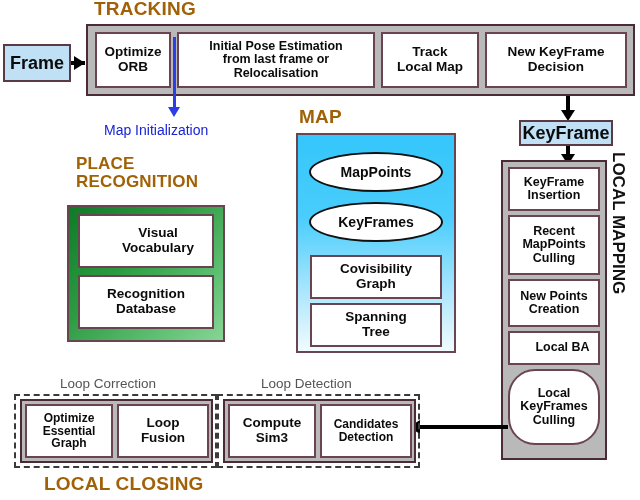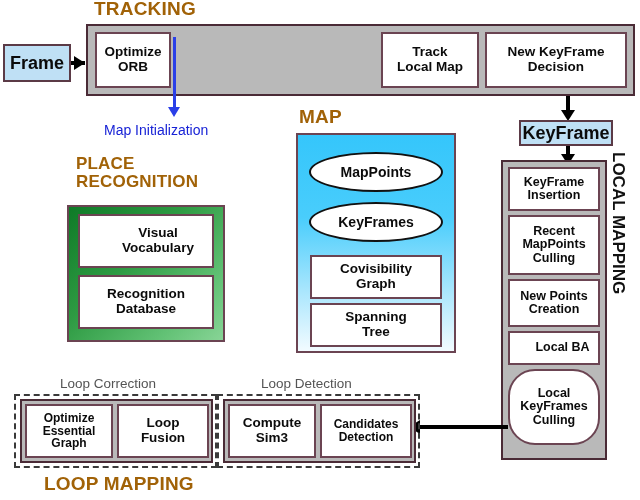--- a/index.html
+++ b/index.html
@@ -143,20 +143,23 @@
 
 <div id="canvas">
 
   <div class="abs section-title title-tracking" style="left:94px; top:-1px;">TRACKING</div>
 
   <div class="abs group-box" style="left:86px; top:24px; width:549px; height:72px;"></div>
 
   <div class="abs cell" style="left:95px; top:32px; width:76px; height:56px;">Optimize
 ORB</div>
 
+  <div class="abs cell small" style="left:177px; top:32px; width:198px; height:56px;">Initial Pose Estimation
+from last frame or
+Relocalisation</div>
 
   <div class="abs cell" style="left:381px; top:32px; width:98px; height:56px;">Track
 Local Map</div>
 
   <div class="abs cell" style="left:485px; top:32px; width:142px; height:56px;">New KeyFrame
 Decision</div>
 
   <div class="abs data-box" style="left:3px; top:44px; width:68px; height:38px;">Frame</div>
   <div class="abs arrow-line-h" style="left:71px; top:61px; width:14px;"></div>
   <div class="abs arrow-head head-right" style="left:74px; top:56px;"></div>
@@ -236,15 +239,15 @@
 
   <div class="abs cell" style="left:117px; top:404px; width:92px; height:54px;">Loop
 Fusion</div>
 
   <div class="abs cell" style="left:228px; top:404px; width:88px; height:54px;">Compute
 Sim3</div>
 
   <div class="abs cell tiny" style="left:320px; top:404px; width:92px; height:54px;">Candidates
 Detection</div>
 
-  <div class="abs section-title title-loop" style="left:44px; top:474px;">LOOP MAPPING</div>
+  <div class="abs section-title title-loop" style="left:44px; top:474px;">LOCAL CLOSING</div>
 
 </div>
 
 </body></html>

